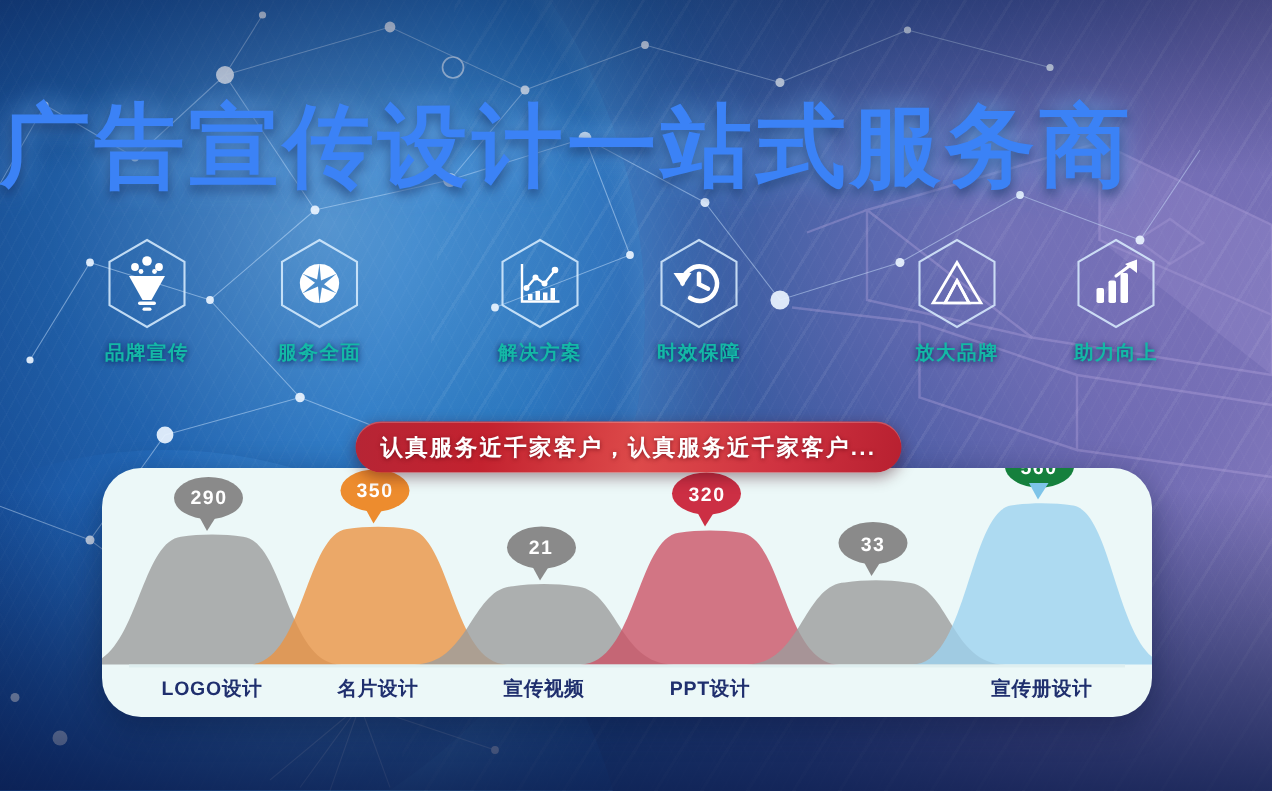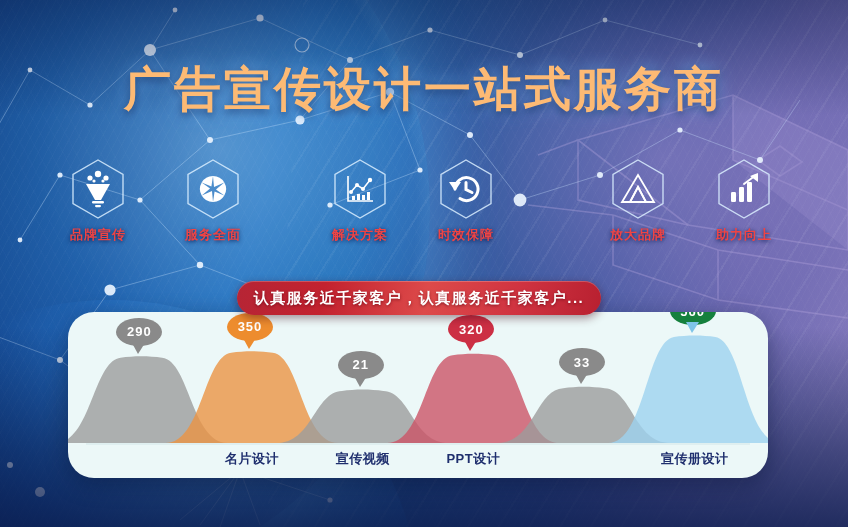--- a/index.html
+++ b/index.html
@@ -39,32 +39,32 @@
     transform:rotate(4deg);
   }
   .bg-vignette{position:absolute;inset:0;
     background:
       linear-gradient(to bottom, rgba(6,18,58,.40) 0%, rgba(0,0,0,0) 22%, rgba(0,0,0,0) 62%, rgba(10,26,72,.55) 86%, rgba(10,26,74,.82) 100%);
   }
   svg.netsvg{position:absolute;inset:0;width:848px;height:527px;}
   svg.archsvg{position:absolute;right:0;top:0;width:330px;height:330px;opacity:.40;}
 
   
-  .headline{position:absolute;left:0;right:0;top:58px;text-align:center;
-    font-size:47px;font-weight:bold;color:#fdba74;letter-spacing:3px;
+  .headline{position:absolute;left:0;right:0;top:58px;text-align:left;
+    font-size:60px;font-weight:bold;color:#3b82f6;letter-spacing:3px;
     text-shadow:0 0 18px rgba(120,190,255,.75), 0 3px 8px rgba(0,20,70,.75);
     font-family:"Liberation Sans","DejaVu Sans",sans-serif;
   }
 
   
   .features{position:absolute;left:0;top:158px;width:848px;height:92px;}
   .feat{position:absolute;width:92px;text-align:center;}
   .hexwrap{width:56px;height:62px;margin:0 auto;position:relative;}
   .hexwrap svg{position:absolute;left:0;top:0;}
-  .feat-label{margin-top:6px;font-size:13px;font-weight:bold;color:#ef4444;letter-spacing:1px;
+  .feat-label{margin-top:6px;font-size:13px;font-weight:bold;color:#14b8a6;letter-spacing:1px;
     text-shadow:0 1px 4px rgba(0,25,80,.9);}
 
   
   .pill{position:absolute;left:237px;top:281px;width:364px;height:34px;border-radius:17px;
     background:linear-gradient(100deg,#b62535 0%,#c3222f 24%,#dd4a4a 52%,#cf3240 78%,#b82030 100%);
     box-shadow:0 3px 10px rgba(60,6,20,.45), inset 0 1px 0 rgba(255,255,255,.22);
     display:flex;align-items:center;justify-content:center;z-index:6;}
   .pill-text{font-size:15px;font-weight:bold;color:#fff;letter-spacing:1.5px;
     text-shadow:0 1px 3px rgba(90,0,15,.65);}
 
@@ -341,20 +341,21 @@
         <div class="bubble" style="left: 491px; top: 36.2912px; width: 46px; height: 28px;">
           <div class="bub-el" style="background: rgb(138, 138, 138);">33</div>
           <div class="bub-tail" style="border-top-color: rgb(138, 138, 138);"></div>
         </div>
         <div class="bubble" style="left: 601.667px; top: -14.9637px; width: 46px; height: 28px;">
           <div class="bub-el" style="background: #15803d;">560</div>
           <div class="bub-tail" style="border-top-color: rgb(126, 196, 232);"></div>
         </div>
       </div>
     <div class="labels" id="labels">
+        <div class="clabel" style="left: 18px; width: 110.667px; top: 4px;">LOGO设计</div>
         <div class="clabel" style="left: 128.667px; width: 110.667px; top: 4px;">名片设计</div>
         <div class="clabel" style="left: 239.333px; width: 110.667px; top: 4px;">宣传视频</div>
         <div class="clabel" style="left: 350px; width: 110.667px; top: 4px;">PPT设计</div>
         <div class="clabel" style="left: 571.333px; width: 110.667px; top: 4px;">宣传册设计</div>
       </div>
   </div>
 
 </div>
 
 </body></html>

